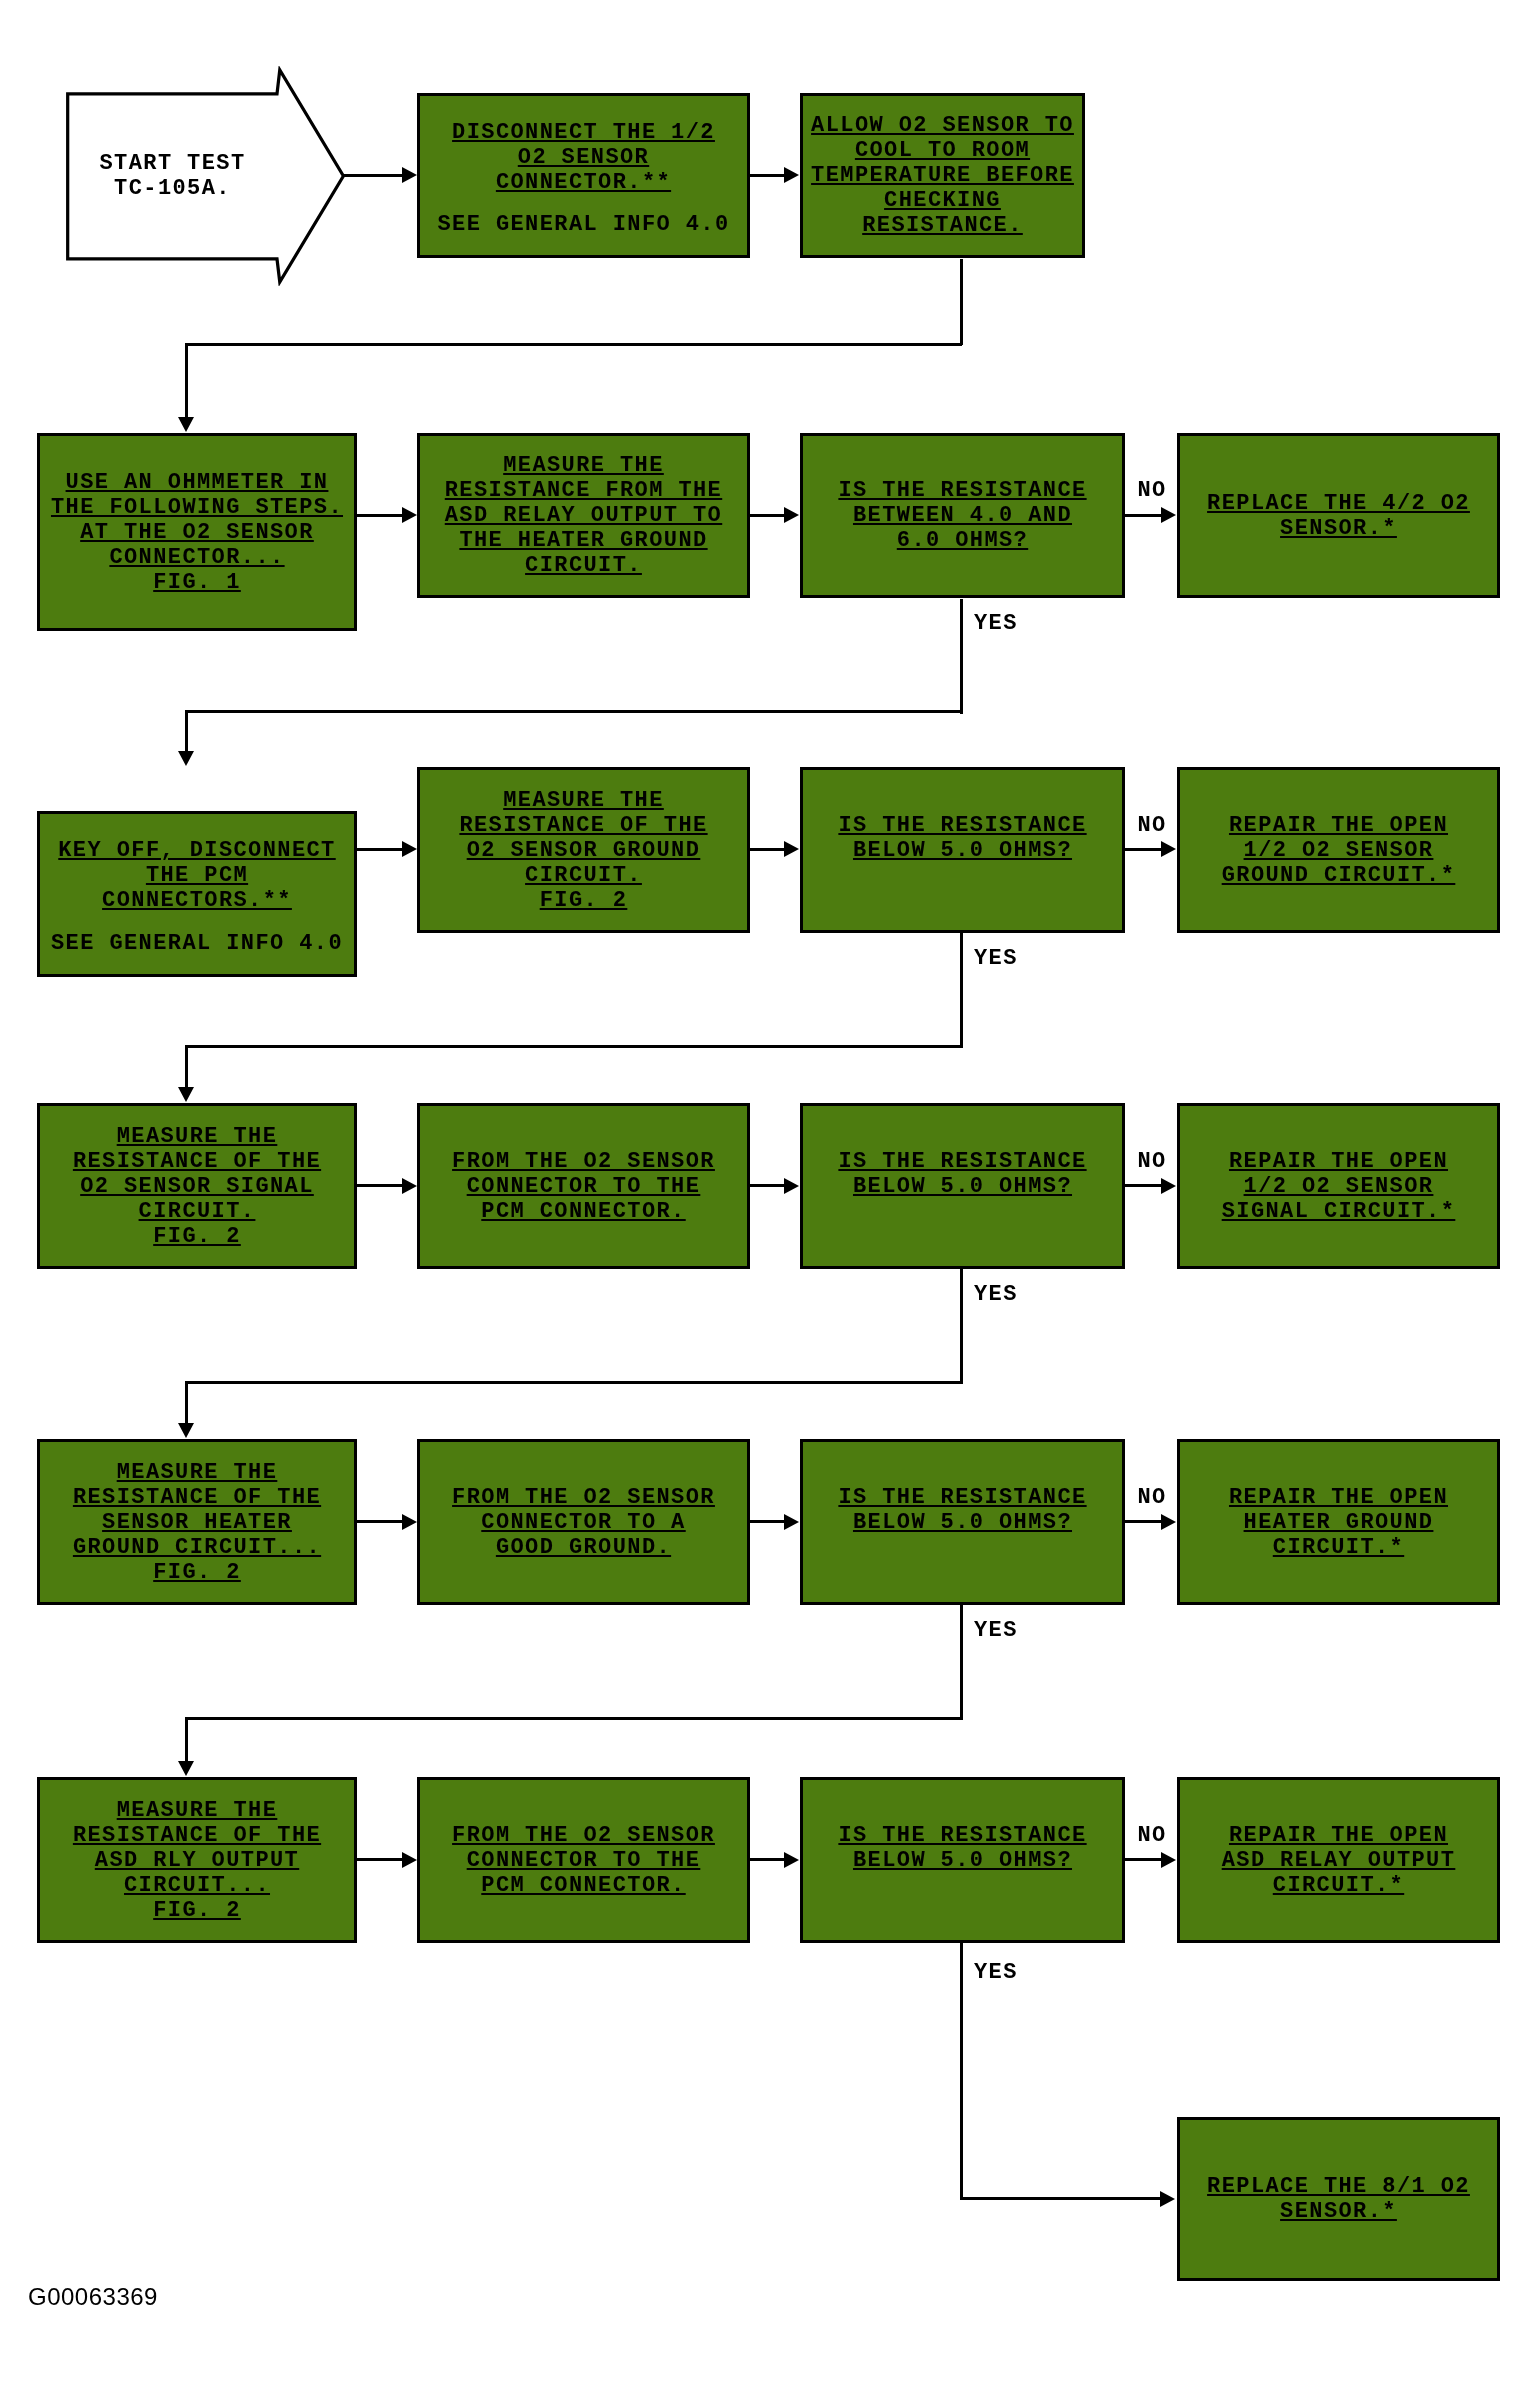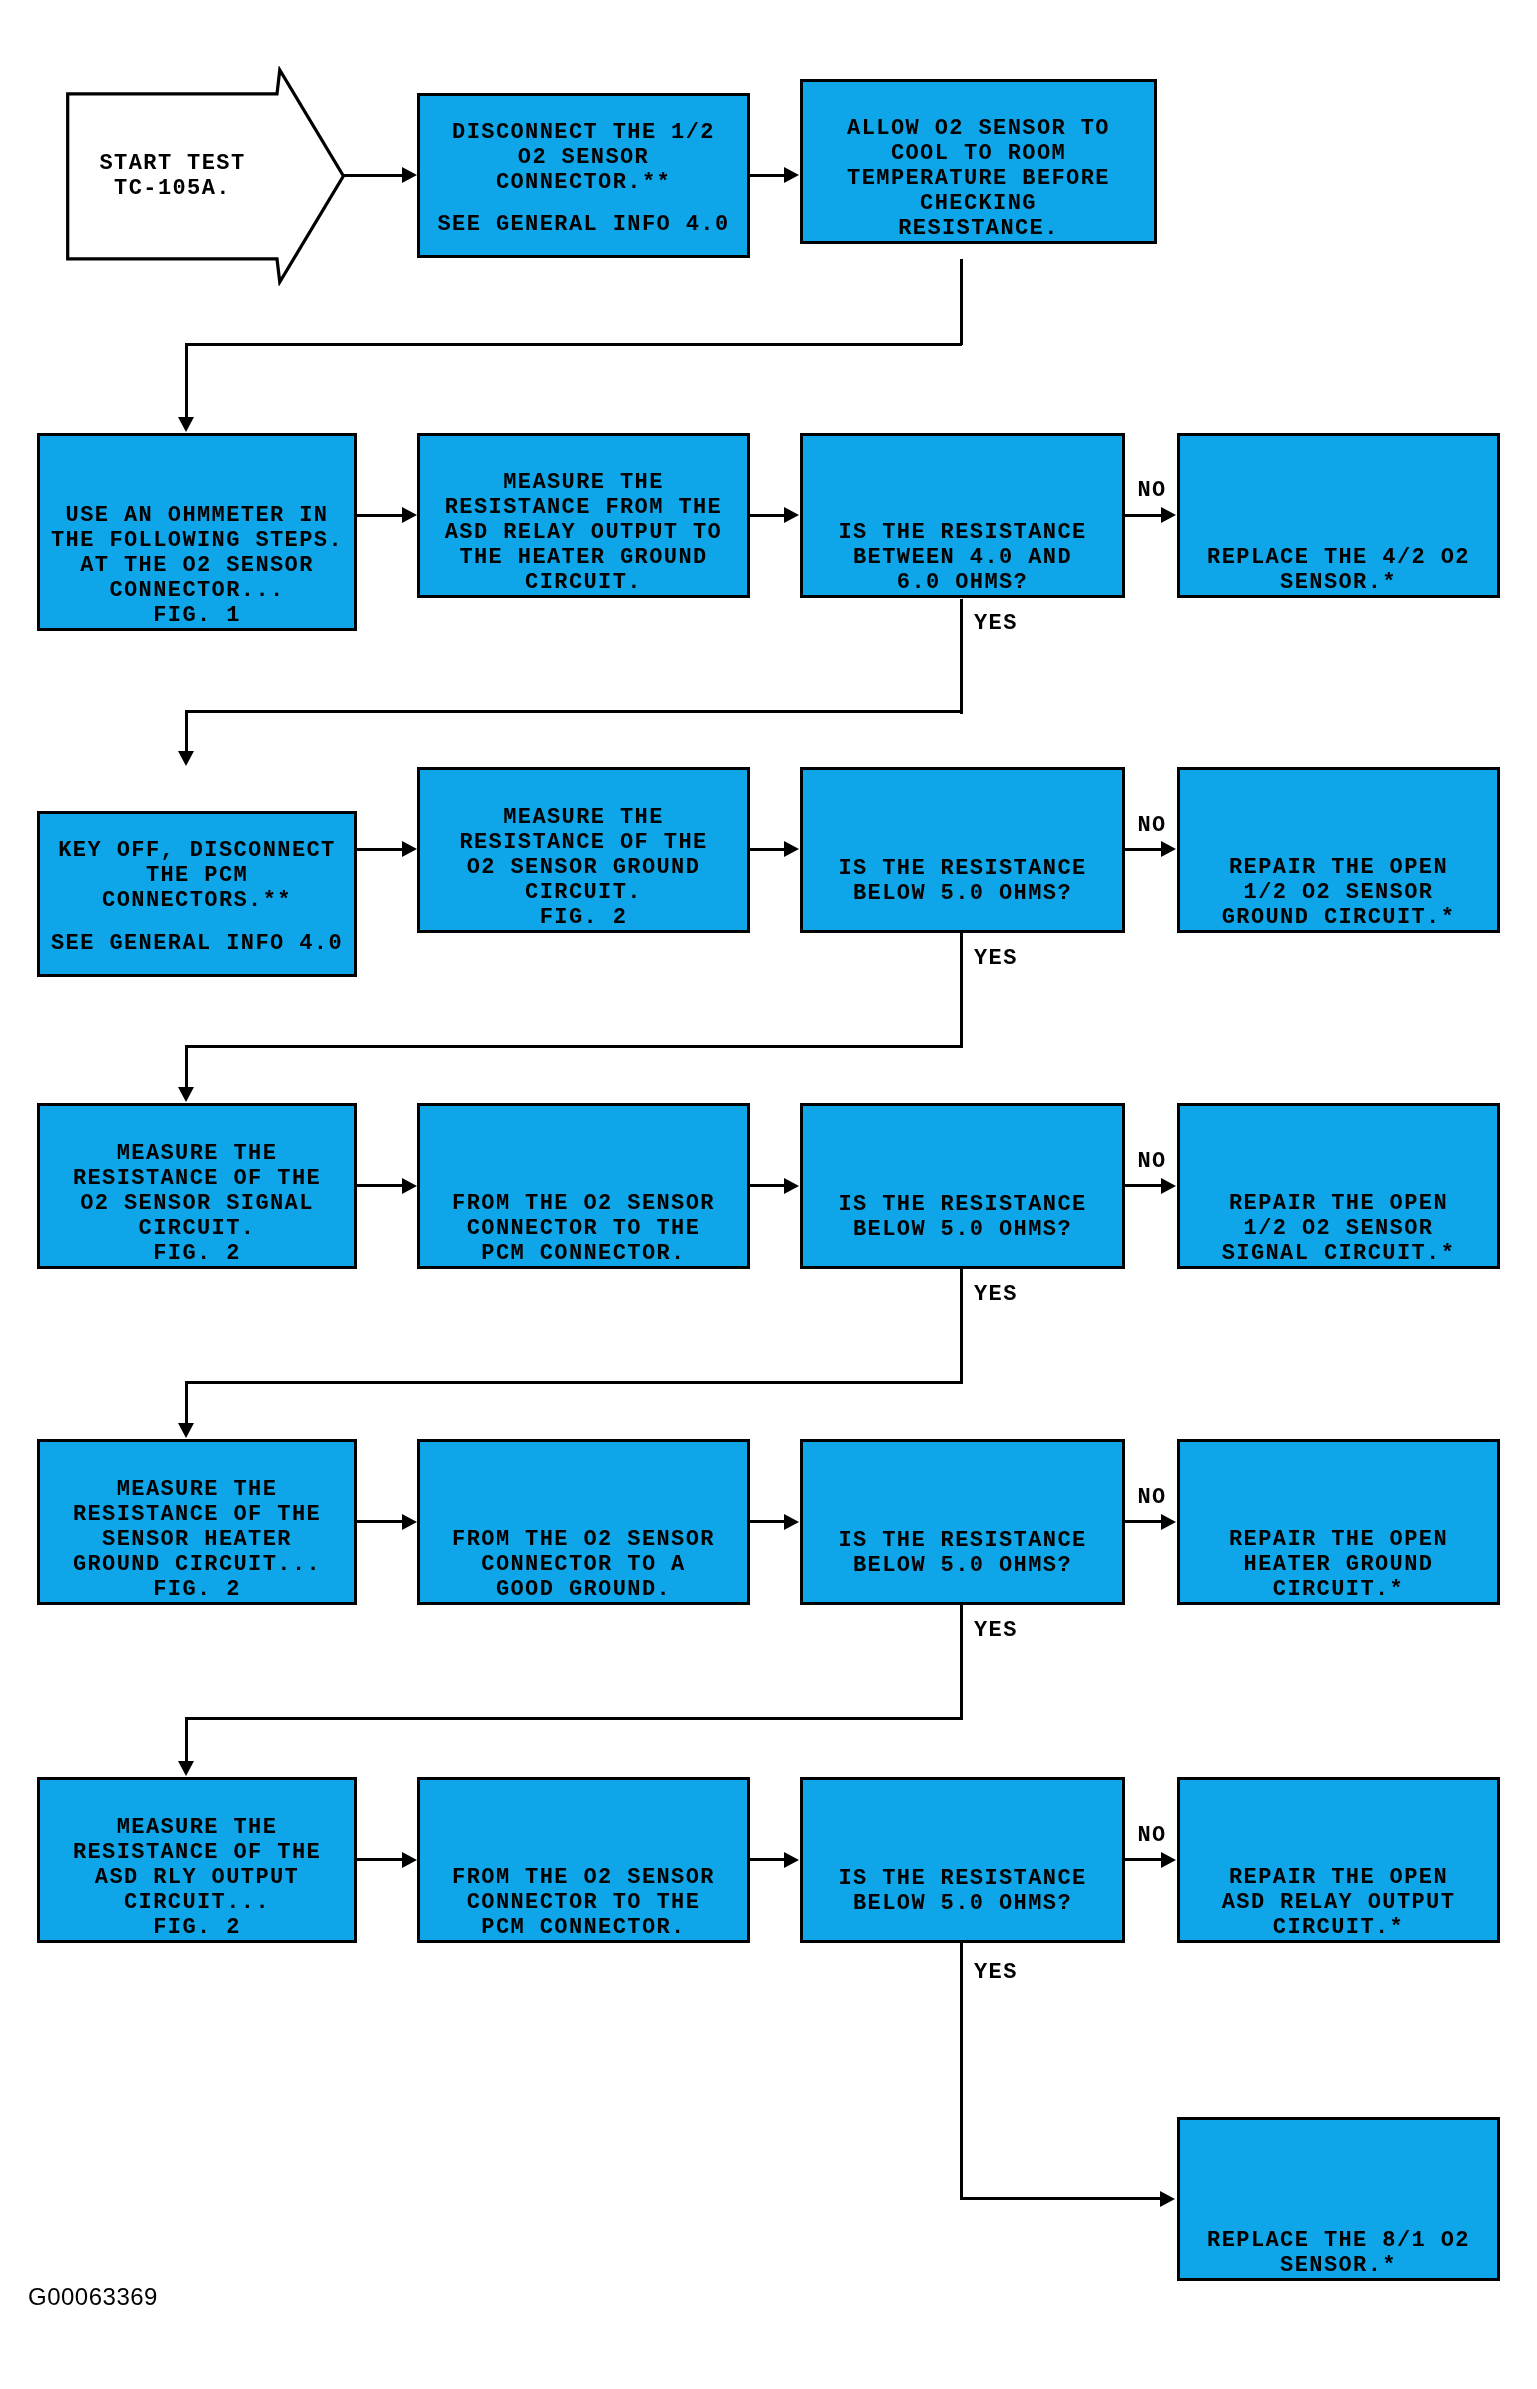--- a/index.html
+++ b/index.html
@@ -8,29 +8,30 @@
     width:1538px;height:2389px;
     background:#ffffff;
     font-family:"Liberation Mono","DejaVu Sans Mono",monospace;
     color:#000;
     overflow:hidden;
   }
   .box{
     position:absolute;
     border:3.7px solid #000;
     box-sizing:border-box;
-    background:#0ea5e9;
+    background:#4d7c0f;
     display:flex;
-    align-items:flex-end;
+    align-items:center;
     justify-content:center;
     text-align:center;
     font-weight:700;
     font-size:22px;
     line-height:25px;
     letter-spacing:1.4px;
+    text-decoration:underline;
   }
   .bt{width:100%;white-space:pre-line;}
   .withfooter{flex-direction:column;justify-content:flex-start;padding-top:24px;}
   .bfoot{position:absolute;left:0;right:0;bottom:18.5px;text-align:center;white-space:pre-line;}
   .bias{padding-bottom:24px;}
   .hl{position:absolute;height:2.8px;background:#000;}
   .vl{position:absolute;width:2.8px;background:#000;}
   .ar{position:absolute;width:0;height:0;border-top:8.3px solid transparent;border-bottom:8.3px solid transparent;border-left:15.7px solid #000;}
   .ad{position:absolute;width:0;height:0;border-left:8.3px solid transparent;border-right:8.3px solid transparent;border-top:15.7px solid #000;}
   .lbl{position:absolute;font-weight:700;font-size:22px;line-height:25px;letter-spacing:1.4px;}
@@ -59,21 +60,21 @@
     <div class="bt">START TEST
 TC-105A.</div>
   </div>
 
   <div class="box withfooter" style="left:417px;top:93px;width:333px;height:165px">
     <div class="bt">DISCONNECT THE 1/2
 O2 SENSOR
 CONNECTOR.**</div>
     <div class="bfoot">SEE GENERAL INFO 4.0</div>
   </div>
-  <div class="box" style="left:800px;top:79px;width:357px;height:165px">
+  <div class="box" style="left:800px;top:93px;width:285px;height:165px">
     <div class="bt">ALLOW O2 SENSOR TO
 COOL TO ROOM
 TEMPERATURE BEFORE
 CHECKING
 RESISTANCE.</div>
   </div>
 
   <div class="hl" style="left:344px;top:174px;width:61px"></div>
   <div class="ar" style="left:402px;top:167px"></div>
   <div class="hl" style="left:750px;top:174px;width:37px"></div>

